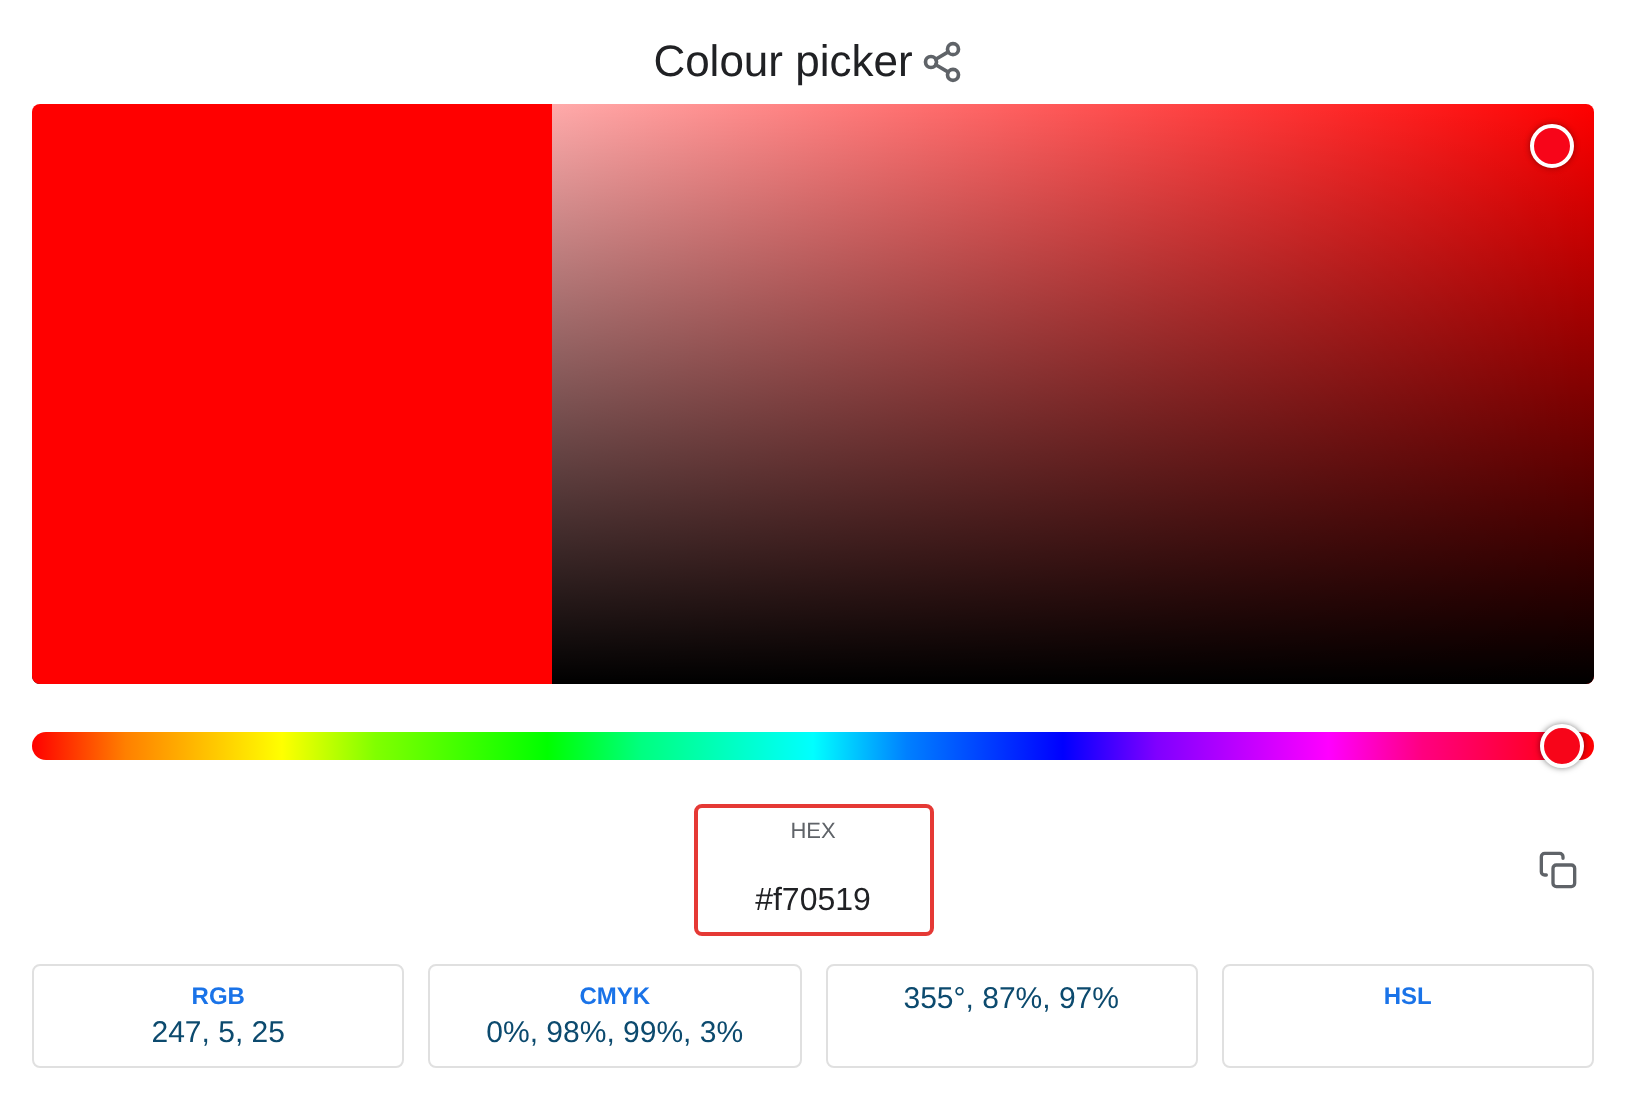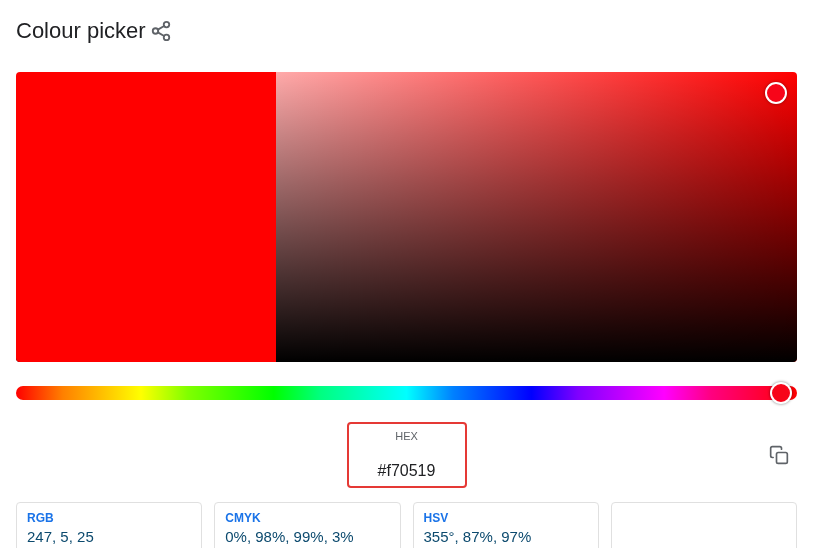--- a/index.html
+++ b/index.html
@@ -10,23 +10,23 @@
       min-height: 548px;
       padding: 0;
     }
     .container {
       width: 813px;
       background: #fff;
       padding: 16px 16px 20px 16px;
     }
     .header {
       display: flex;
-      justify-content: flex-start;
-      align-items: center;
-      margin-bottom: 26px;
+      justify-content: center;
+      align-items: center;
+      margin-bottom: 6px;
     }
     .title {
       font-size: 22px;
       font-weight: 400;
       color: #202124;
     }
     .share-icon {
       width: 30px;
       height: 30px;
       display: flex;
@@ -155,20 +155,21 @@
       width: 36px;
       height: 36px;
       display: flex;
       align-items: center;
       justify-content: center;
     }
     .color-values-row {
       display: flex;
       gap: 12px;
       width: 100%;
+      text-align: center;
     }
     .color-value-box {
       flex: 1;
       border: 1px solid #e0e0e0;
       border-radius: 4px;
       padding: 8px 10px;
     }
     .cv-label {
       font-size: 12px;
       color: #1a73e8;
@@ -226,19 +227,19 @@
   <div class="color-values-row">
     <div class="color-value-box">
       <div class="cv-label">RGB</div>
       <div class="cv-value">247, 5, 25</div>
     </div>
     <div class="color-value-box">
       <div class="cv-label">CMYK</div>
       <div class="cv-value">0%, 98%, 99%, 3%</div>
     </div>
     <div class="color-value-box">
-      <div class="cv-label">HSV</div>
       <div class="cv-value">355°, 87%, 97%</div>
     </div>
     <div class="color-value-box">
+      <div class="cv-label">HSL</div>
     </div>
   </div>
 </div>
 
 </body></html>

